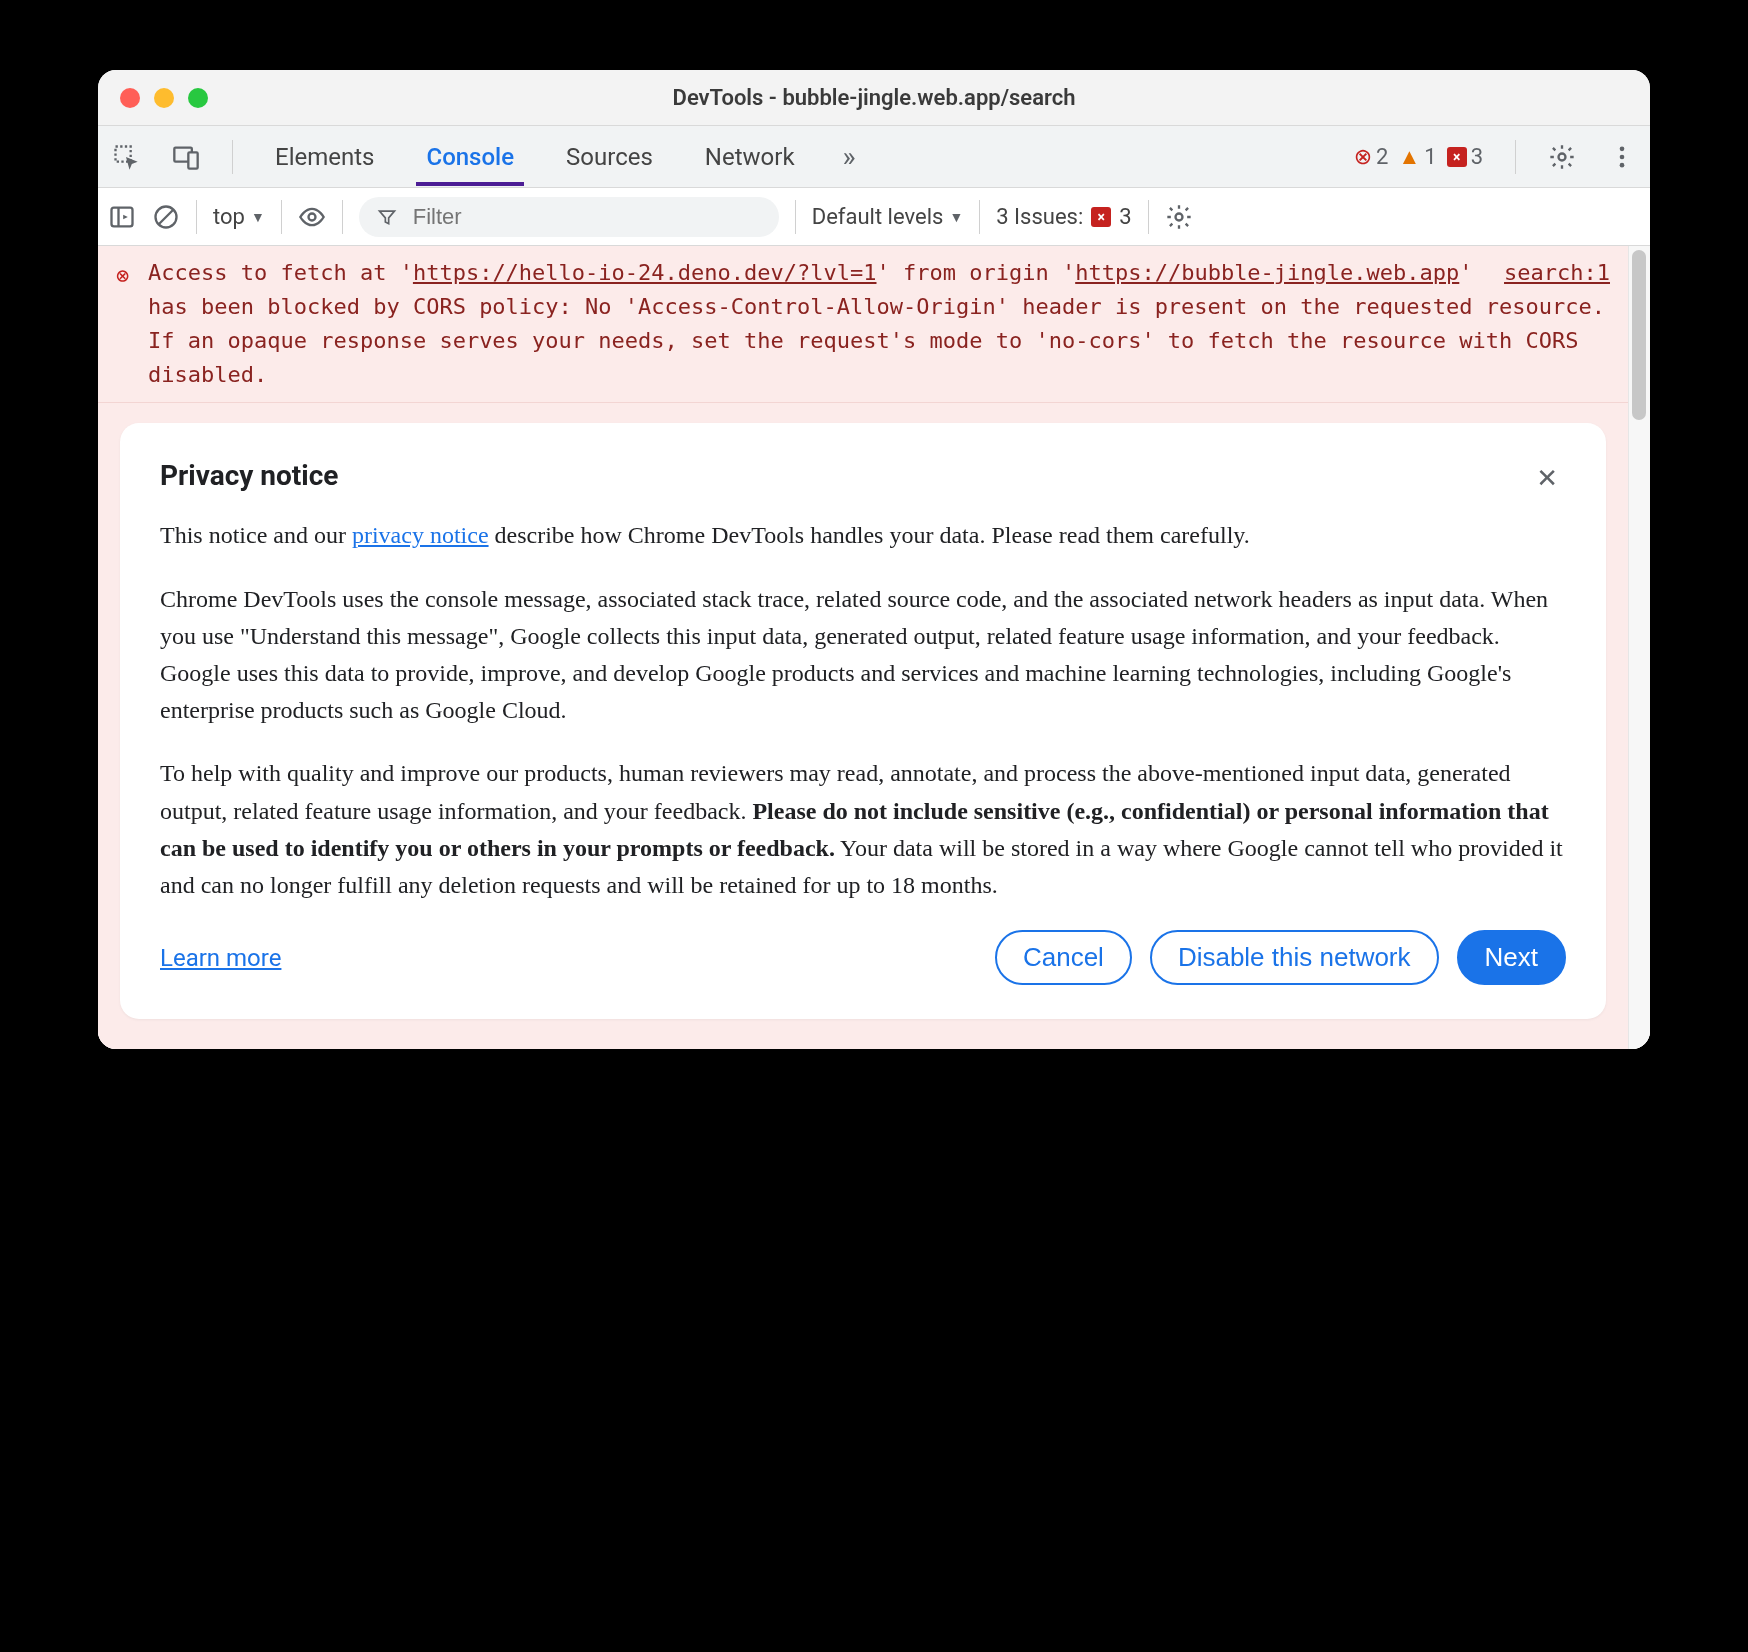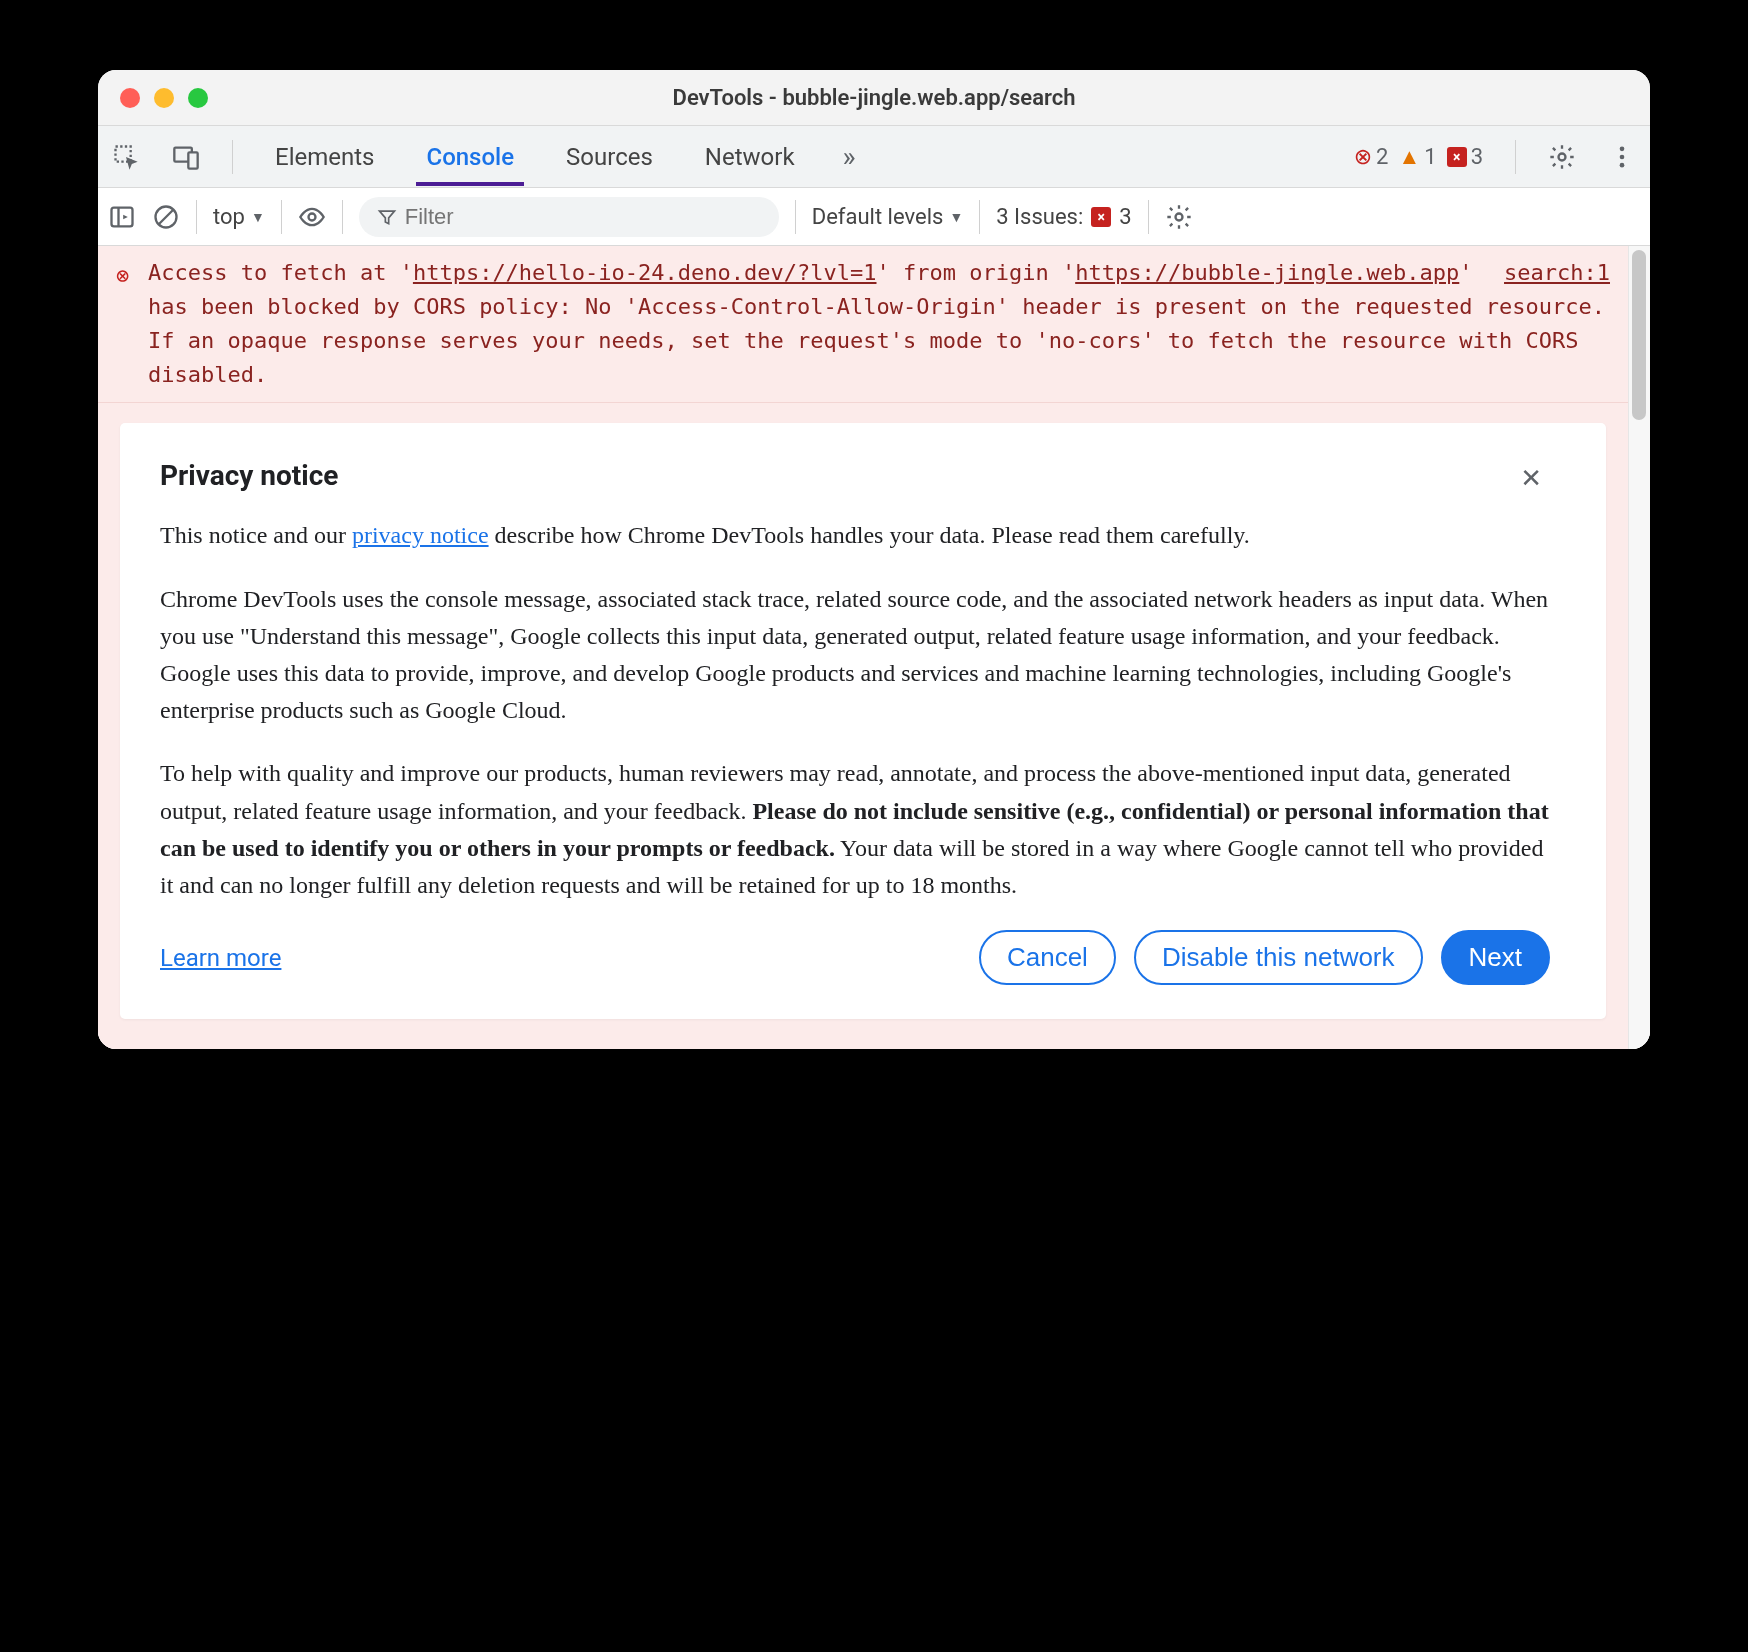--- a/index.html
+++ b/index.html
@@ -68,21 +68,21 @@
     align-items: center;
     padding: 0 10px;
     gap: 16px;
     font-size: 22px;
     color: #5f6368;
   }
   .sub-toolbar .sep { width: 1px; height: 34px; background: #d0d0d0; }
   .context-sel { display: flex; align-items: center; gap: 6px; cursor: pointer; color: #444; }
   .eye-icon svg { width: 28px; height: 28px; }
   .filter-box {
-    display:flex; align-items:center; gap:8px;
+    display:flex; align-items:center; gap:16px;
     background:#f1f3f4; border-radius:22px; padding:6px 18px; height:40px;
     width: 420px; color:#5f6368;
   }
   .filter-box input {
     border:none; background:transparent; outline:none; font-size:22px; flex:1; color:#333;
   }
   .levels-sel { display: flex; align-items: center; gap: 6px; cursor: pointer; color: #444; }
   .issues { display: flex; align-items: center; gap: 8px; color: #444; }
 
   .console-area {
@@ -113,22 +113,22 @@
   .error-block .msg { flex: 1; white-space: pre-wrap; word-break: break-word; }
   .error-block a { color: #8a2320; text-decoration: underline; }
   .error-block .srcref { float: right; margin-left: 30px; text-decoration: underline; color: #8a2320; }
 
   .privacy-panel-wrap {
     background: #fcebea;
     padding: 20px 22px 30px 22px;
   }
   .privacy-panel {
     background: #fff;
-    border-radius: 5px;
-    padding: 36px 56px 34px 40px;
+    border-radius: 19px;
+    padding: 36px 40px 34px 40px;
     box-shadow: 0 1px 3px rgba(0,0,0,0.05);
   }
   .pp-head { display:flex; align-items:flex-start; justify-content:space-between; margin-bottom: 20px; }
   .pp-title { font-size: 28px; font-weight: 700; color: #202124; }
   .pp-close { font-size: 26px; color: #5f6368; cursor: pointer; padding: 4px 8px; }
   .pp-body { font-size: 24px; line-height: 1.55; color: #202124; }
   .pp-body p { margin-bottom: 26px; font-family: Liberation Serif, serif; }
   .pp-body a { color: #1a73e8; text-decoration: underline; }
   .pp-body .bold { font-weight: 700; }
   .pp-footer { display:flex; align-items:center; gap: 18px; margin-top: 8px; }

